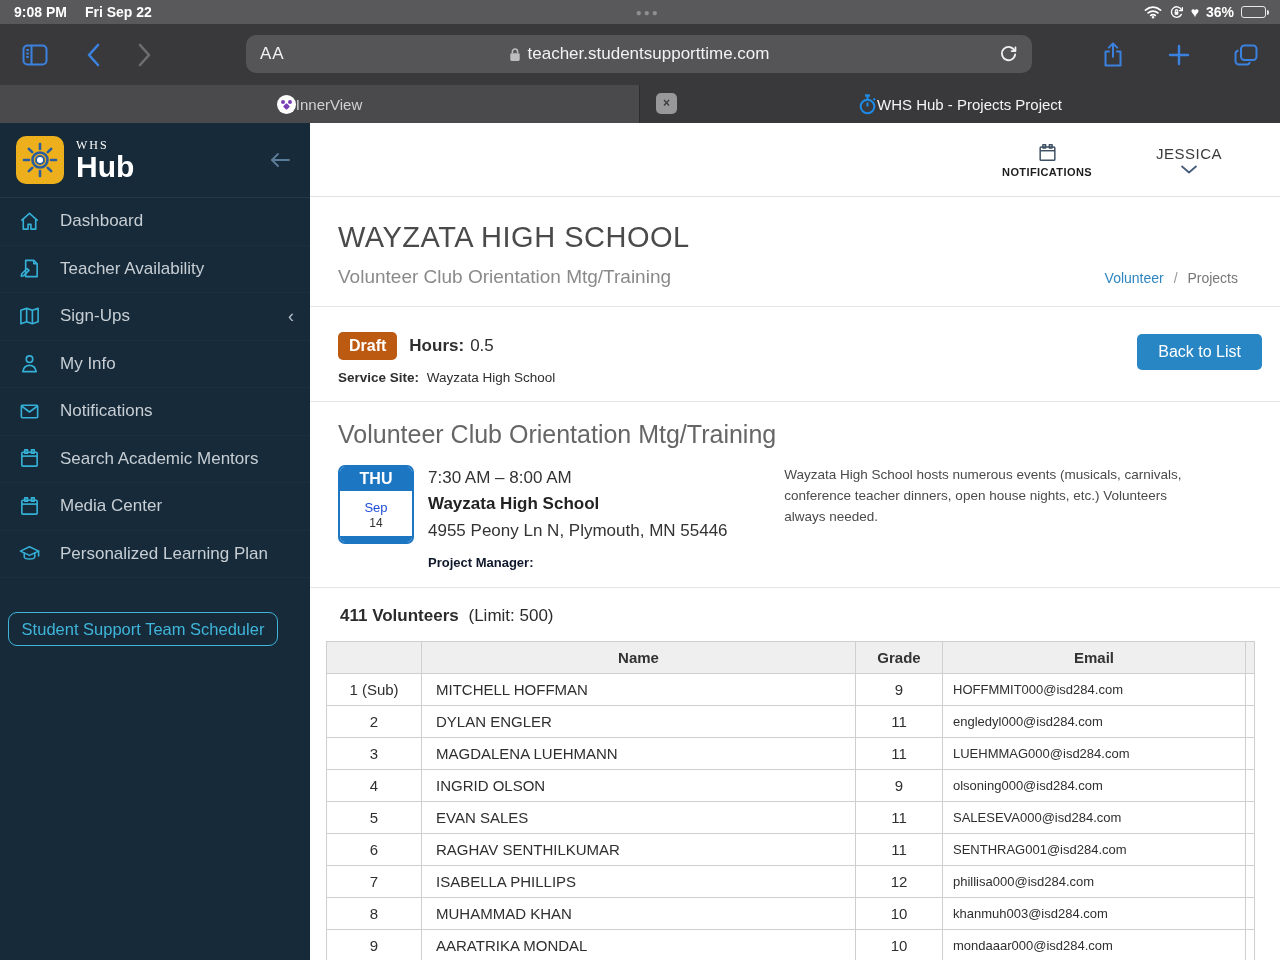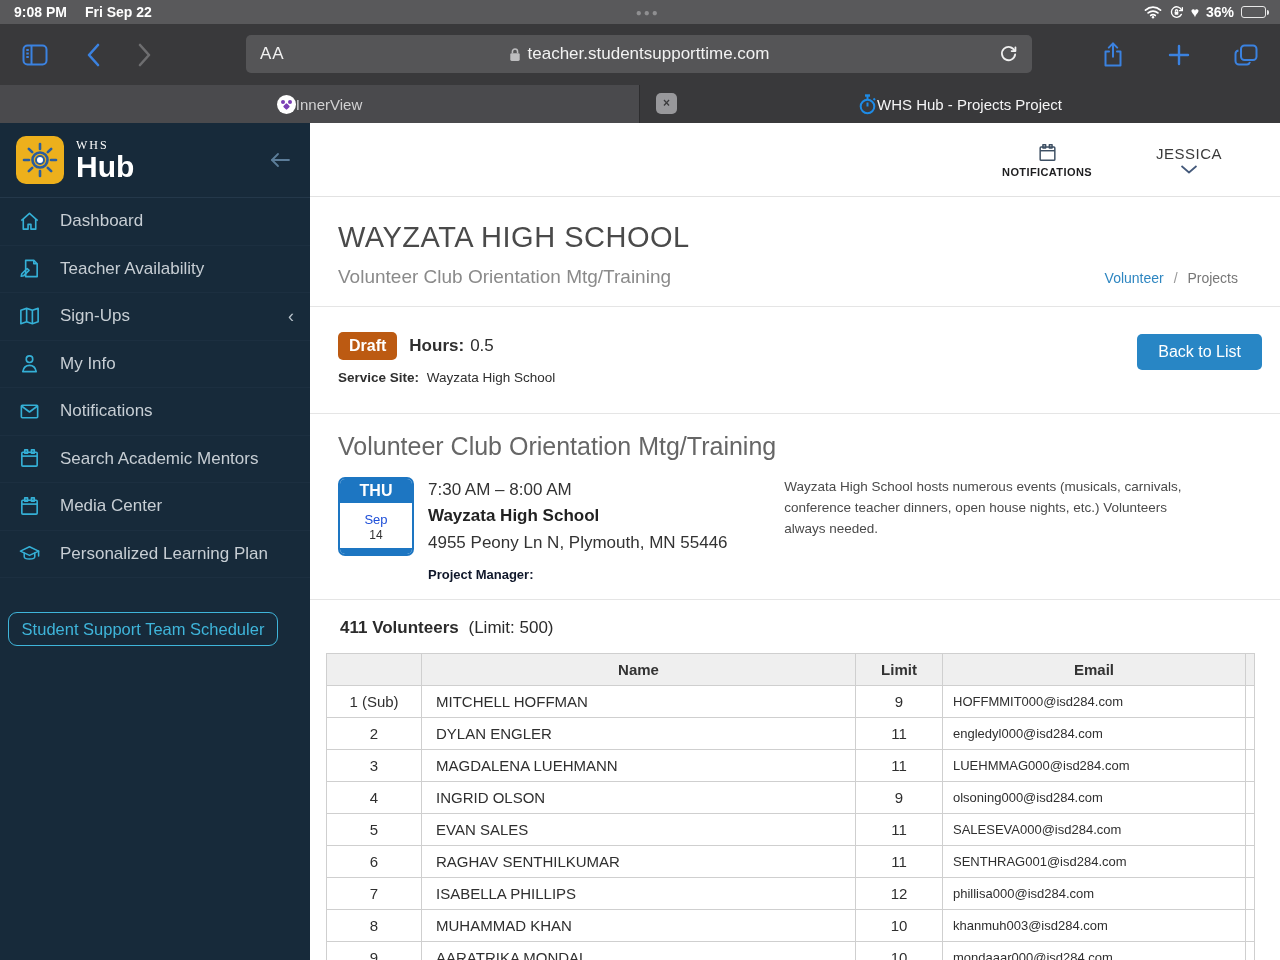--- a/index.html
+++ b/index.html
@@ -19,21 +19,21 @@
   .battery:after { content:""; position:absolute; right:-4px; top:3px; width:2px;
                    height:5px; background:#e8e8e8; border-radius:0 2px 2px 0; }
 
   
   .toolbar { height:61px; background:#39393b; display:flex; align-items:center;
              padding:0 22px; position:relative; }
   .tool-group { display:flex; align-items:center; gap:38px; }
   .tool-btn { background:none; border:none; cursor:pointer; display:flex;
               align-items:center; }
   .url-pill { position:absolute; left:246px; width:786px; height:38px; top:11px;
-              background:#555557; border-radius:5px; display:flex; align-items:center;
+              background:#555557; border-radius:10px; display:flex; align-items:center;
               padding:0 14px; color:#f2f2f2; }
   .reader-aa { font-size:17px; color:#f0f0f0; letter-spacing:1px; }
   .url-center { position:absolute; left:0; right:0; text-align:center; font-size:17px;
                 display:flex; justify-content:center; align-items:center; gap:7px; }
   .reload { margin-left:auto; z-index:2; }
 
   
   .tab-bar { height:38px; background:#39393b; display:flex; }
   .tab { width:640px; display:flex; align-items:center; justify-content:center;
          gap:0; font-size:15px; color:#d2d2d3; position:relative; cursor:pointer; }
@@ -84,21 +84,21 @@
   .user-name { font-size:15px; color:#3a3a3a; letter-spacing:.5px; }
 
   .title-block { padding:24px 28px 18px; border-bottom:1px solid #e5e5e5; position:relative; }
   .school-title { font-size:29px; font-weight:400; color:#4a4a4a; letter-spacing:.5px; }
   .school-sub { font-size:19px; color:#8a8a8a; margin-top:12px; }
   .breadcrumb { position:absolute; right:42px; bottom:20px; font-size:14px; }
   .bc-link { color:#2e86c1; text-decoration:none; cursor:pointer; }
   .bc-sep { color:#999; margin:0 6px; }
   .bc-cur { color:#777; }
 
-  .status-block { padding:25px 28px 28px; border-bottom:1px solid #e5e5e5; position:relative; }
+  .status-block { padding:25px 28px 16px; border-bottom:1px solid #e5e5e5; position:relative; }
   .status-row { display:flex; align-items:center; gap:12px; }
   .draft-badge { background:#bc5a12; color:#fff; font-weight:bold; font-size:16px;
                  padding:5px 11px; border-radius:5px; }
   .hours-label { font-size:17px; font-weight:bold; color:#2e2e2e; }
   .hours-value { font-size:17px; color:#2e2e2e; margin-left:-6px; }
   .service-row { margin-top:10px; font-size:13.5px; color:#2e2e2e; }
   .service-row b { margin-right:4px; }
   .back-btn { position:absolute; right:18px; top:27px; background:#2886c5; color:#fff;
               border:none; border-radius:5px; font-size:16px; padding:9px 21px;
               cursor:pointer; font-family:inherit; }
@@ -452,21 +452,21 @@
           <col style="width:95px">
             <col style="width:434px">
             <col style="width:87px">
           <col style="width:303px">
             <col style="width:9px">
         </colgroup>
         <thead>
           <tr>
             <th></th>
             <th>Name</th>
-            <th>Limit</th>
+            <th>Grade</th>
             <th>Email</th>
             <th></th>
           </tr>
         </thead>
         <tbody>
             <tr>
               <td class="col-num">1 (Sub)</td>
               <td class="col-name">MITCHELL HOFFMAN</td>
               <td class="col-grade">9</td>
               <td class="col-email">HOFFMMIT000@isd284.com</td>

